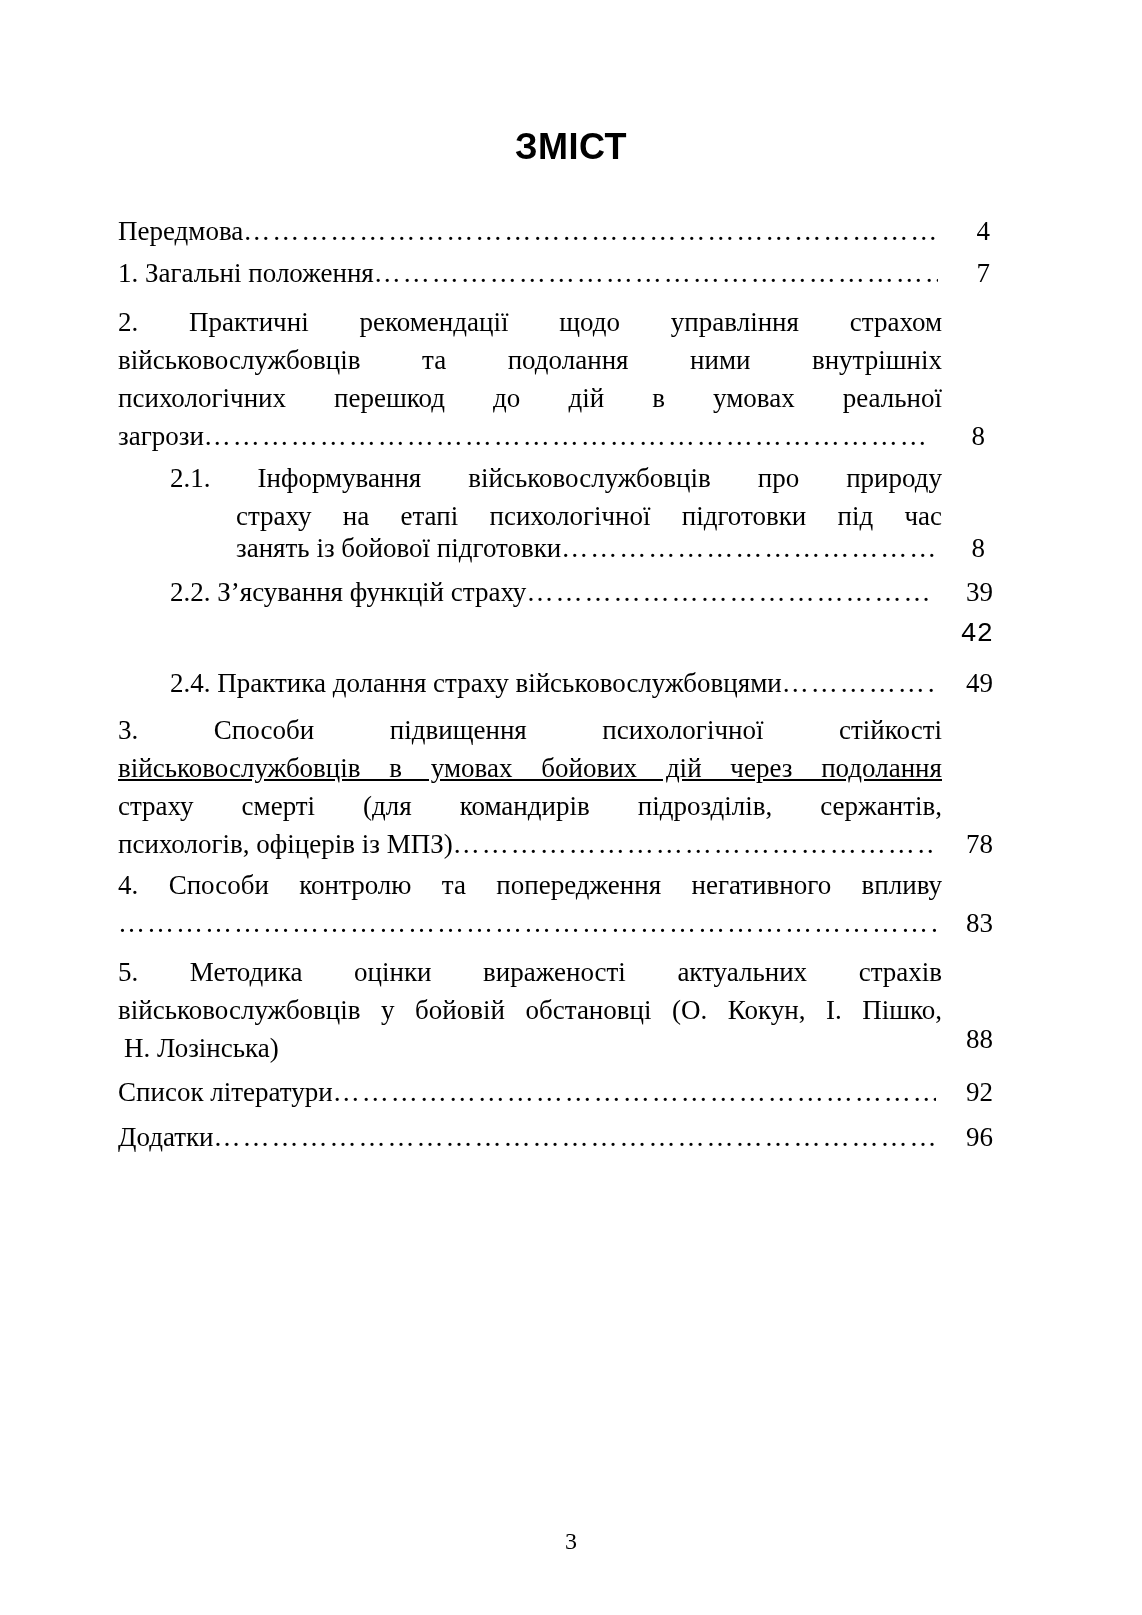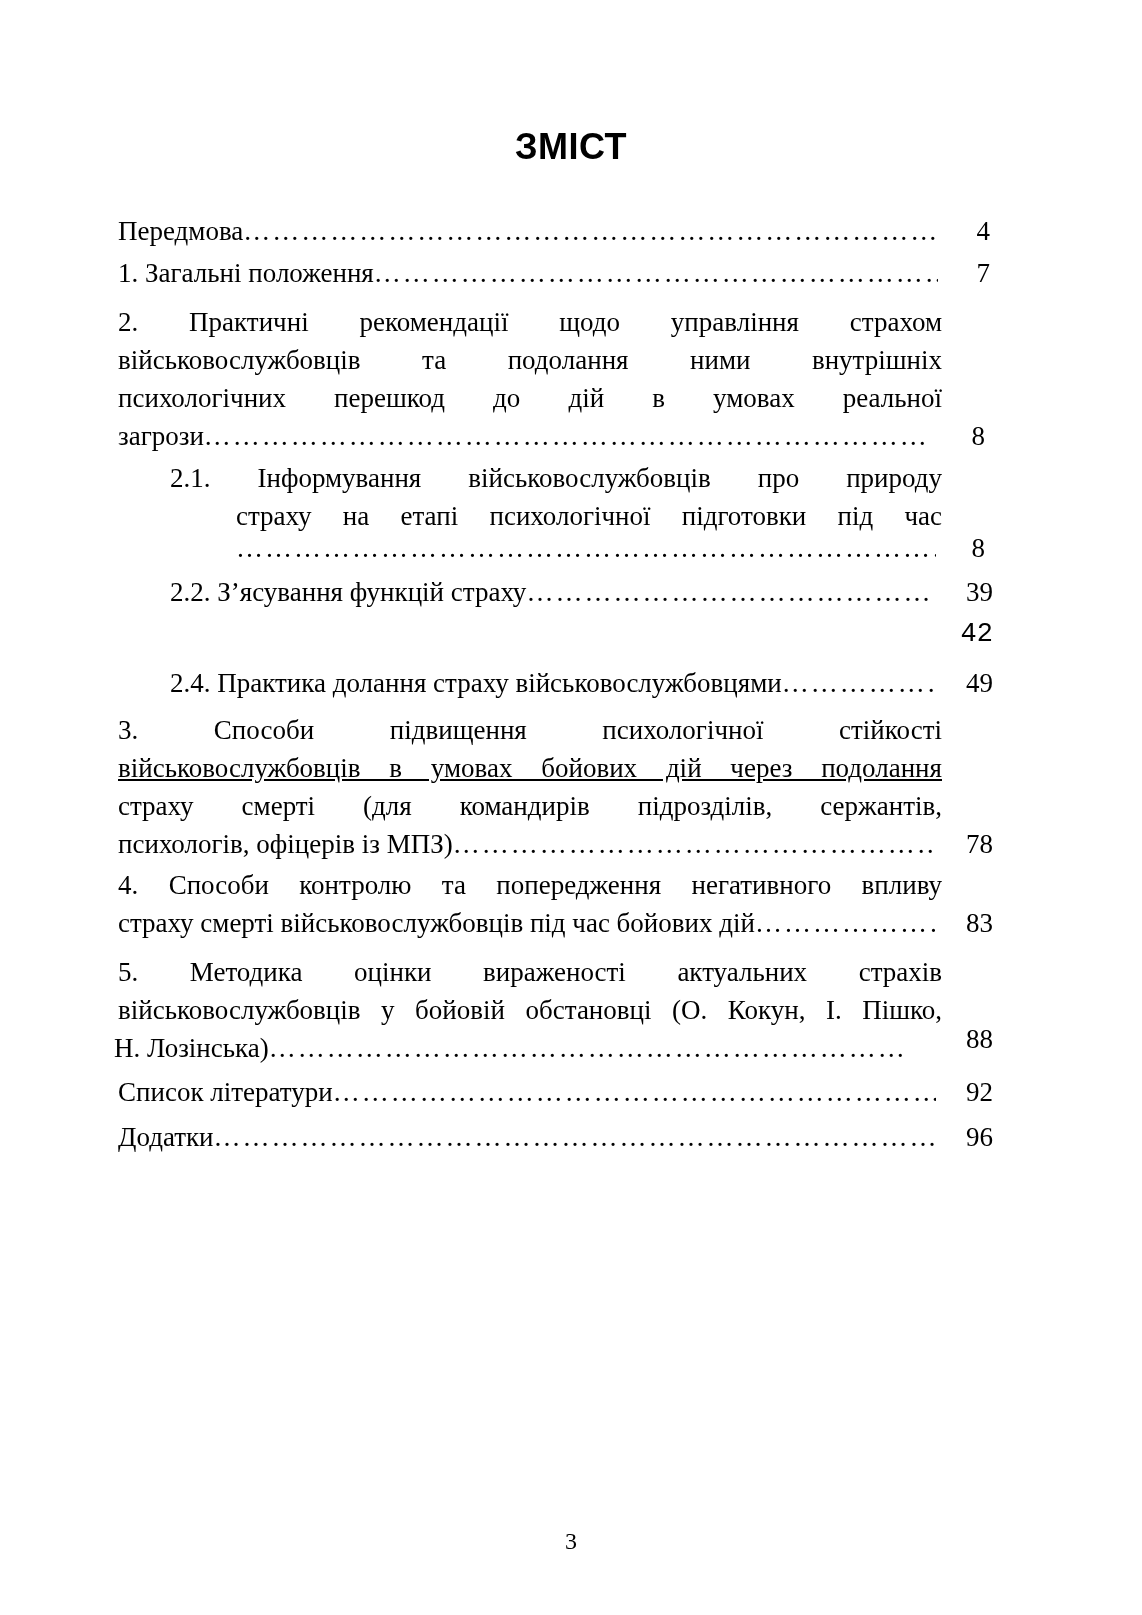--- a/index.html
+++ b/index.html
@@ -53,20 +53,21 @@
       <span class="txt">загрози</span>
       <span class="dots">…………………………………………………………………………………………………………………………………………………………</span>
     </div>
   </div>
   <div class="pnum" style="left:925px; top:419px;">8</div>
 
   <div>
     <div class="line just" style="left:170px; top:461px; width:772px;">2.1. Інформування військовослужбовців про природу</div>
     <div class="line just" style="left:236px; top:499px; width:706px;">страху на етапі психологічної підготовки під час</div>
     <div class="line leader" style="left:236px; top:531px; width:700px;">
+      <span class="txt">занять із бойової підготовки</span>
       <span class="dots">…………………………………………………………………………………………………………………………………………………………</span>
     </div>
   </div>
   <div class="pnum" style="left:925px; top:531px;">8</div>
 
   <div class="line leader" style="left:170px; top:575px; width:762px;">
     <span class="txt">2.2.  З’ясування функцій страху</span>
     <span class="dots">…………………………………………………………………………………………………………………………………………………………</span>
   </div>
   <div class="pnum" style="left:933px; top:575px;">39</div>
@@ -86,30 +87,29 @@
     <div class="line leader" style="left:118px; top:827px; width:818px;">
       <span class="txt">психологів, офіцерів із МПЗ)</span>
       <span class="dots">…………………………………………………………………………………………………………………………………………………………</span>
     </div>
   </div>
   <div class="pnum" style="left:933px; top:827px;">78</div>
 
   <div>
     <div class="line just" style="left:118px; top:868px; width:824px;">4. Способи контролю та попередження негативного впливу</div>
     <div class="line leader" style="left:118px; top:906px; width:820px;">
-      <span class="txt">страху смерті військовослужбовців під час бойових дій</span>
       <span class="dots">…………………………………………………………………………………………………………………………………………………………</span>
     </div>
   </div>
   <div class="pnum" style="left:933px; top:906px;">83</div>
 
   <div>
     <div class="line just" style="left:118px; top:955px; width:824px;">5. Методика оцінки вираженості актуальних страхів</div>
     <div class="line just" style="left:118px; top:993px; width:824px;">військовослужбовців у бойовій обстановці (О. Кокун, І. Пішко,</div>
-    <div class="line leader" style="left:114px; top:1031px; width:795px;">
+    <div class="line leader" style="left:124px; top:1031px; width:795px;flex-direction:column;">
       <span class="txt">Н. Лозінська)</span>
       <span class="dots">…………………………………………………………………………………………………………………………………………………………</span>
     </div>
   </div>
   <div class="pnum" style="left:933px; top:1022px;">88</div>
 
   <div class="line leader" style="left:118px; top:1075px; width:818px;">
     <span class="txt">Список літератури </span>
     <span class="dots">…………………………………………………………………………………………………………………………………………………………</span>
   </div>

